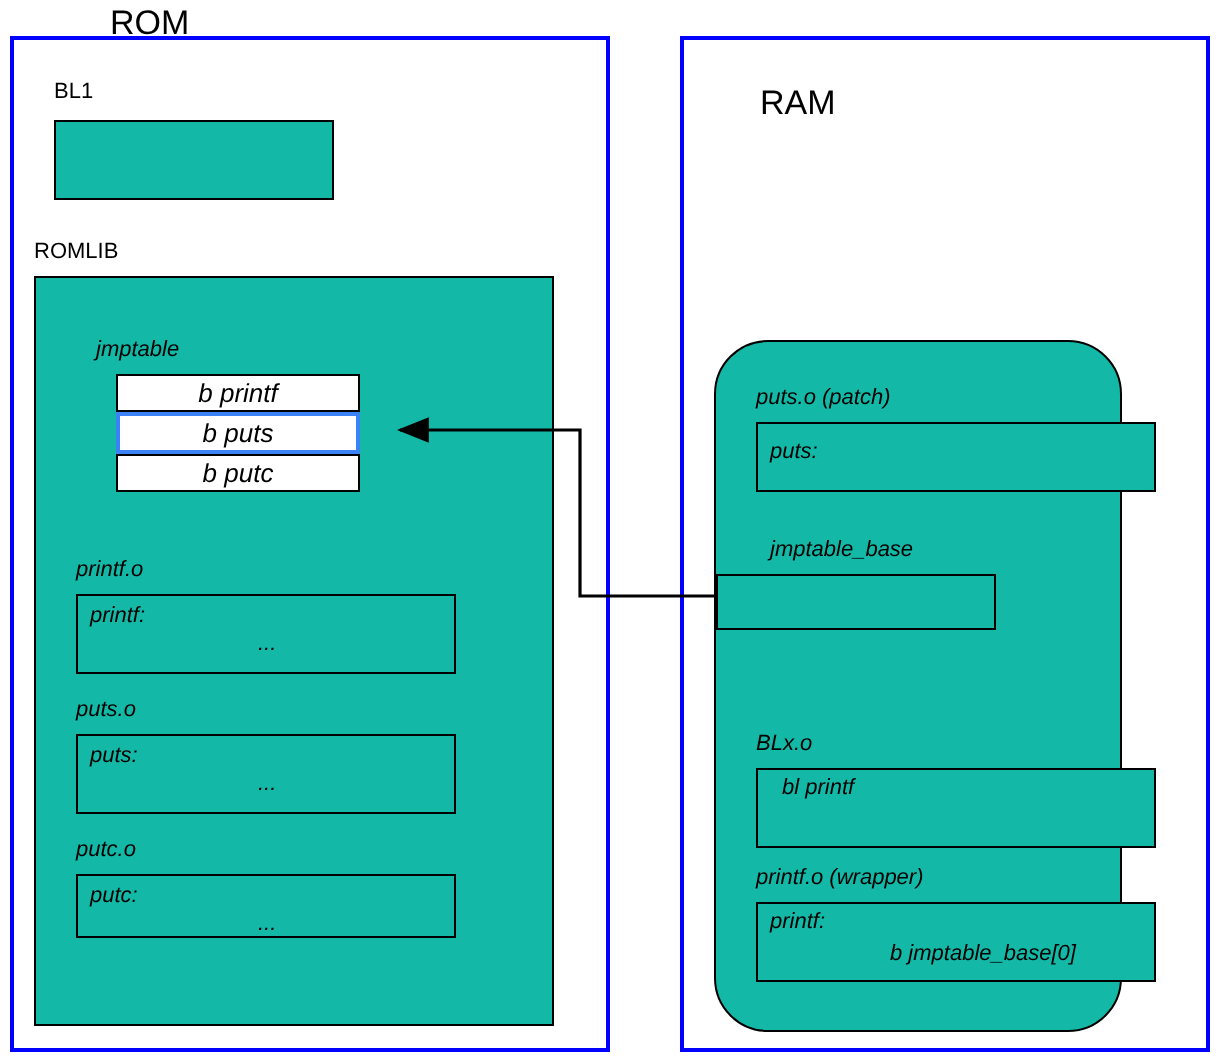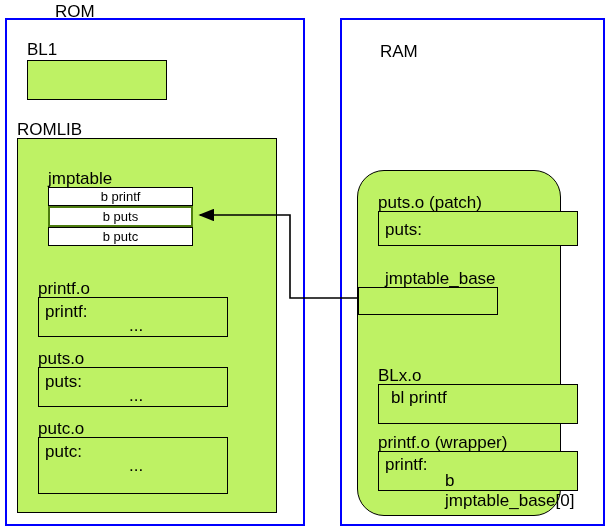--- a/index.html
+++ b/index.html
@@ -17,35 +17,36 @@
     border: 2px solid blue;
     position: absolute;
   }
   .region-label {
     position: absolute;
     font-size: 17px;
   }
   .box {
     border: 1px solid black;
     position: absolute;
-    background: #bef264;
+    background: #14b8a6;
+    font-style: italic;
   }
   .label {
     position: absolute;
-    font-size: 17px;
+    font-size: 11px;
   }
   .jmp-row {
     border: 1px solid black;
     text-align: center;
     font-size: 13px;
     padding: 1px 0;
     background: #fff;
   }
   .jmp-row.highlight {
-    border: 2px solid #4d7c0f;
+    border: 2px solid #3b82f6;
     text-align: center;
   }
   svg.arrow {
     position: absolute;
     top: 0;
     left: 0;
     width: 613px;
     height: 530px;
     pointer-events: none;
   }
@@ -58,40 +59,40 @@
 <div class="region" style="left:5px; top:18px; width:300px; height:508px;">
 
   <div class="label" style="left:20px; top:20px;">BL1</div>
   <div class="box" style="left:20px; top:40px; width:140px; height:40px;"></div>
 
   <div class="label" style="left:10px; top:100px;">ROMLIB</div>
 
   <div class="box" style="left:10px; top:118px; width:260px; height:375px;">
 
     <div class="label" style="left:30px; top:30px;">jmptable</div>
-    <div style="position:absolute; left:30px; top:48px; width:145px;">
+    <div style="position:absolute; left:40px; top:48px; width:122px;">
       <div class="jmp-row">b printf</div>
       <div class="jmp-row highlight">b puts</div>
       <div class="jmp-row">b putc</div>
     </div>
 
     <div class="label" style="left:20px; top:140px;">printf.o</div>
     <div class="box" style="left:20px; top:158px; width:190px; height:40px;">
       <div class="label" style="left:6px; top:4px;">printf:</div>
       <div class="label" style="left:90px; top:18px;">...</div>
     </div>
 
     <div class="label" style="left:20px; top:210px;">puts.o</div>
     <div class="box" style="left:20px; top:228px; width:190px; height:40px;">
       <div class="label" style="left:6px; top:4px;">puts:</div>
       <div class="label" style="left:90px; top:18px;">...</div>
     </div>
 
     <div class="label" style="left:20px; top:280px;">putc.o</div>
-    <div class="box" style="left:20px; top:298px; width:190px; height:57px;">
+    <div class="box" style="left:20px; top:298px; width:190px; height:32px;">
       <div class="label" style="left:6px; top:4px;">putc:</div>
       <div class="label" style="left:90px; top:18px;">...</div>
     </div>
 
   </div>
 </div>
 
 <div class="region-label" style="left:380px; top:2px;margin-top:40px;">RAM</div>
 
 <div class="region" style="left:340px; top:18px; width:265px; height:508px;">

